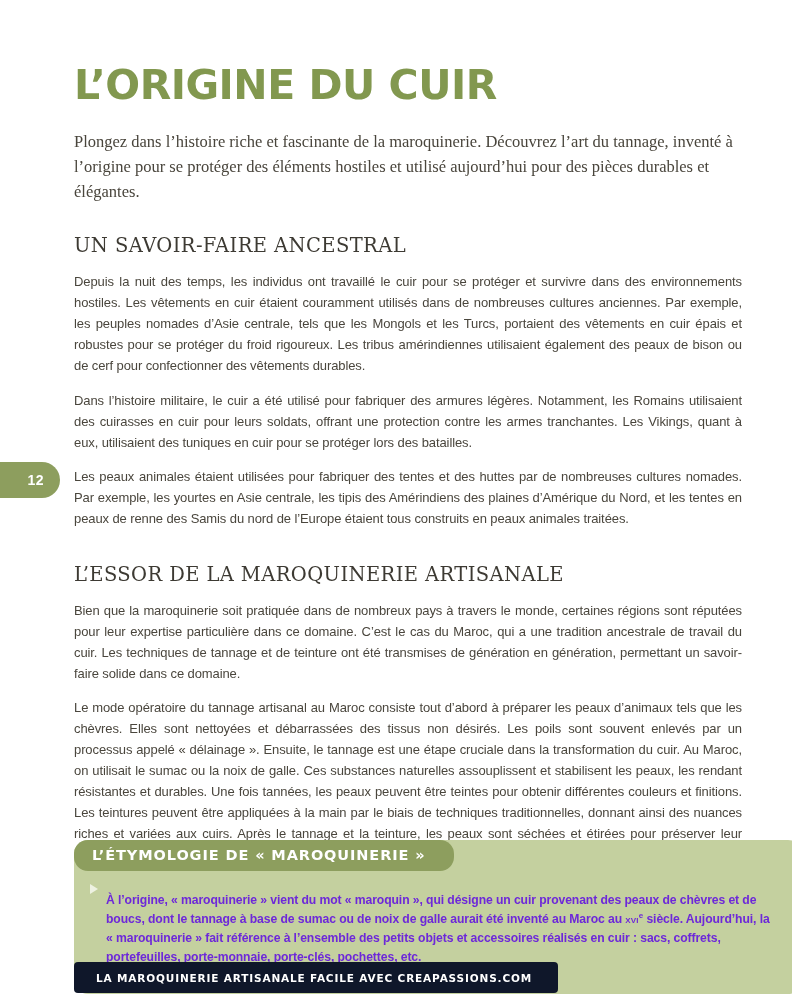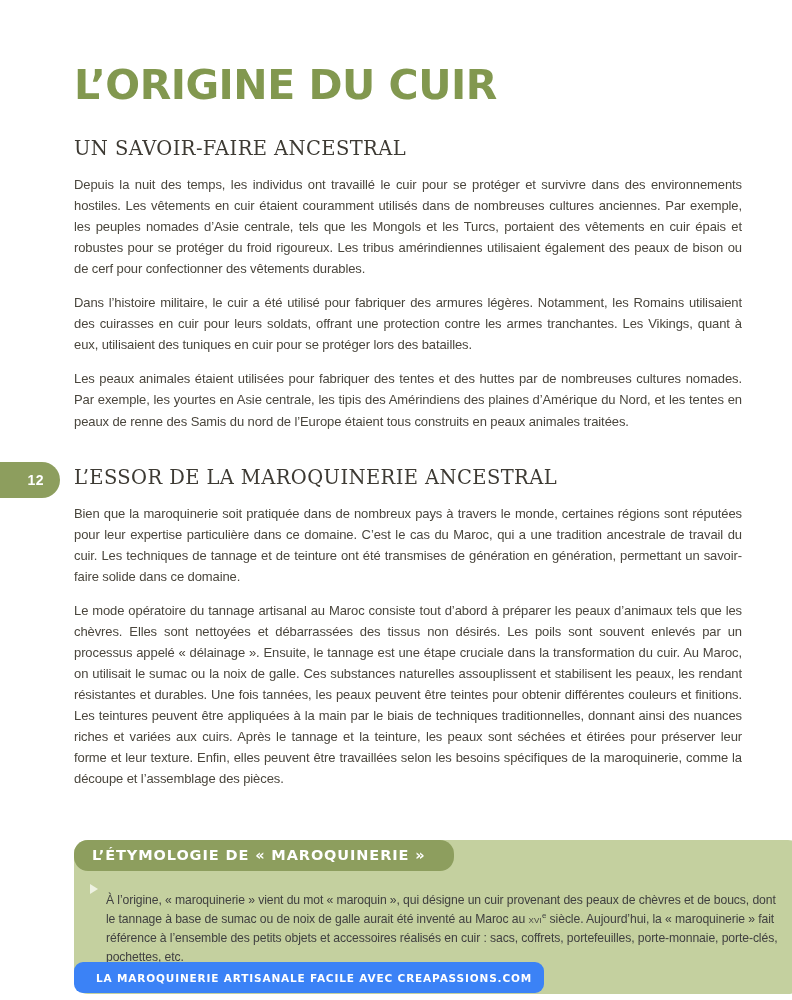--- a/index.html
+++ b/index.html
@@ -140,43 +140,43 @@
     height: 0;
     border-left: 8px solid #eef2e2;
     border-top: 5.5px solid transparent;
     border-bottom: 5.5px solid transparent;
     margin-top: 5px;
     margin-right: 8px;
   }
   .callout-text {
     font-size: 12.2px;
     line-height: 1.56;
-    color: #404040;
-    font-weight: normal;
+    color: #6d28d9;
+    font-weight: bold;
     letter-spacing: -0.1px;
   }
   .callout-text .sc {
     font-variant: small-caps;
     font-size: 11px;
     letter-spacing: 0.2px;
   }
   .callout-text sup {
     font-size: 8px;
     vertical-align: super;
     line-height: 0;
   }
 
   
   .footer-pill {
     position: absolute;
     left: 74px;
     top: 962px;
-    background: #3b82f6;
-    border-radius: 9px;
-    padding: 6px 12px 7px 22px;
+    background: #0f172a;
+    border-radius: 4px;
+    padding: 6px 26px 7px 22px;
     display: inline-block;
   }
   .footer-pill-text {
     color: #ffffff;
     font-family: "DejaVu Sans", sans-serif;
     font-weight: bold;
     font-size: 10.5px;
     letter-spacing: 0.85px;
     white-space: nowrap;
   }
@@ -187,27 +187,28 @@
 <div class="page">
 
   <div class="page-number-pill">
     <span class="num">12</span>
   </div>
 
   <div class="content">
 
     <h1 class="doc-title">L’ORIGINE DU CUIR</h1>
 
+    <p class="intro">Plongez dans l’histoire riche et fascinante de la maroquinerie. Découvrez l’art du tannage, inventé à l’origine pour se protéger des éléments hostiles et utilisé aujourd’hui pour des pièces durables et élégantes.</p>
 
     <h2 class="section-heading">UN SAVOIR-FAIRE ANCESTRAL</h2>
     <p class="body-para first-after-heading">Depuis la nuit des temps, les individus ont travaillé le cuir pour se protéger et survivre dans des environnements hostiles. Les vêtements en cuir étaient couramment utilisés dans de nombreuses cultures anciennes. Par exemple, les peuples nomades d’Asie centrale, tels que les Mongols et les Turcs, portaient des vêtements en cuir épais et robustes pour se protéger du froid rigoureux. Les tribus amérindiennes utilisaient également des peaux de bison ou de cerf pour confectionner des vêtements durables.</p>
     <p class="body-para">Dans l’histoire militaire, le cuir a été utilisé pour fabriquer des armures légères. Notamment, les Romains utilisaient des cuirasses en cuir pour leurs soldats, offrant une protection contre les armes tranchantes. Les Vikings, quant à eux, utilisaient des tuniques en cuir pour se protéger lors des batailles.</p>
     <p class="body-para">Les peaux animales étaient utilisées pour fabriquer des tentes et des huttes par de nombreuses cultures nomades. Par exemple, les yourtes en Asie centrale, les tipis des Amérindiens des plaines d’Amérique du Nord, et les tentes en peaux de renne des Samis du nord de l’Europe étaient tous construits en peaux animales traitées.</p>
 
-    <h2 class="section-heading section-heading-2">L’ESSOR DE LA MAROQUINERIE ANCESTRAL</h2>
+    <h2 class="section-heading section-heading-2">L’ESSOR DE LA MAROQUINERIE ARTISANALE</h2>
     <p class="body-para first-after-heading">Bien que la maroquinerie soit pratiquée dans de nombreux pays à travers le monde, certaines régions sont réputées pour leur expertise particulière dans ce domaine. C’est le cas du Maroc, qui a une tradition ancestrale de travail du cuir. Les techniques de tannage et de teinture ont été transmises de génération en génération, permettant un savoir-faire solide dans ce domaine.</p>
     <p class="body-para">Le mode opératoire du tannage artisanal au Maroc consiste tout d’abord à préparer les peaux d’animaux tels que les chèvres. Elles sont nettoyées et débarrassées des tissus non désirés. Les poils sont souvent enlevés par un processus appelé «&nbsp;délainage&nbsp;». Ensuite, le tannage est une étape cruciale dans la transformation du cuir. Au Maroc, on utilisait le sumac ou la noix de galle. Ces substances naturelles assouplissent et stabilisent les peaux, les rendant résistantes et durables. Une fois tannées, les peaux peuvent être teintes pour obtenir différentes couleurs et finitions. Les teintures peuvent être appliquées à la main par le biais de techniques traditionnelles, donnant ainsi des nuances riches et variées aux cuirs. Après le tannage et la teinture, les peaux sont séchées et étirées pour préserver leur forme et leur texture. Enfin, elles peuvent être travaillées selon les besoins spécifiques de la maroquinerie, comme la découpe et l’assemblage des pièces.</p>
 
   </div>
 
   <div class="callout">
     <div class="callout-tab">
       <span class="callout-tab-text">L’ÉTYMOLOGIE DE « MAROQUINERIE »</span>
     </div>
     <div class="callout-body">

